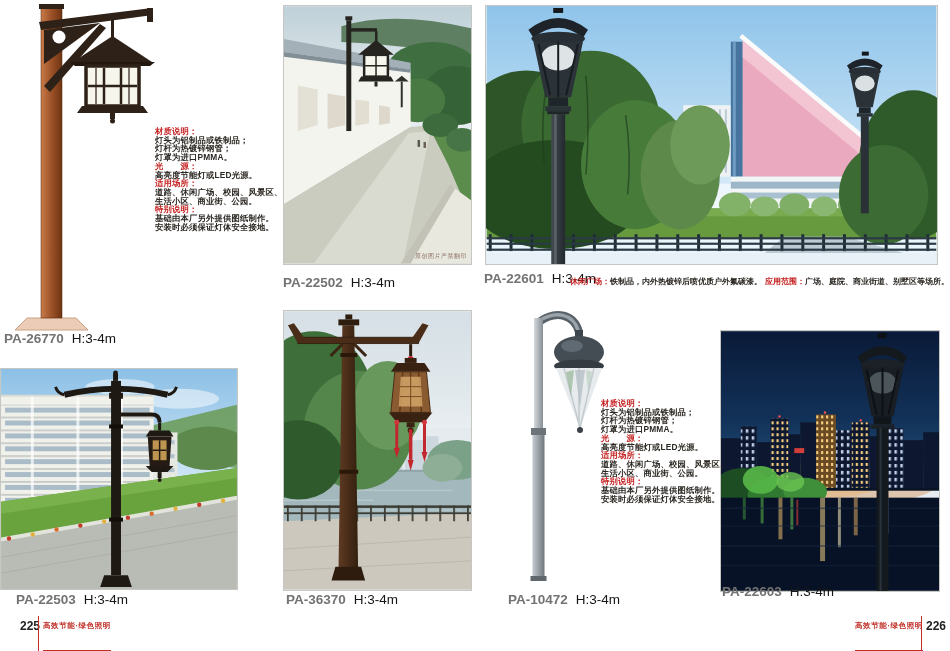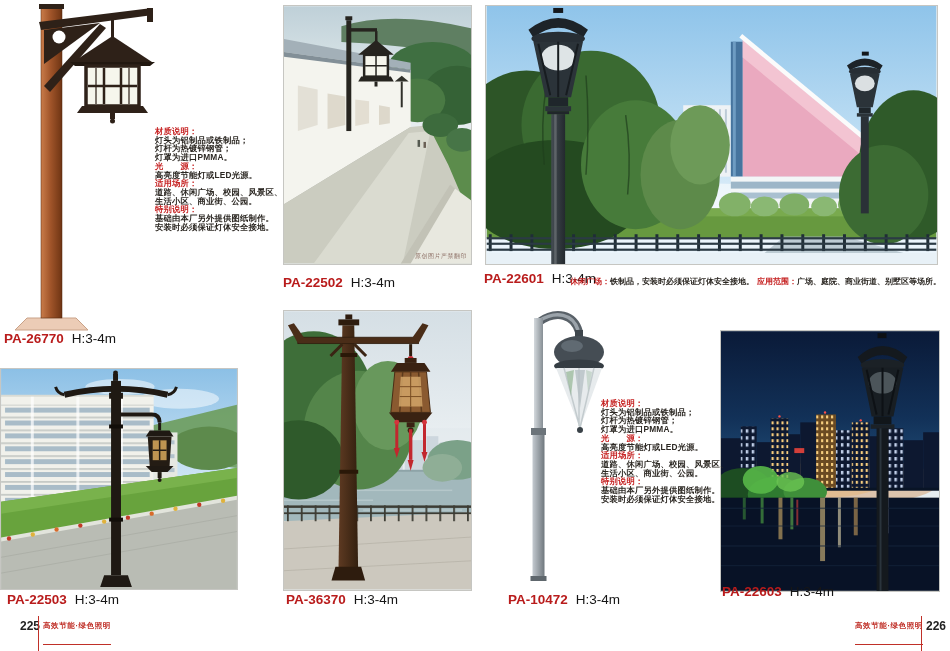--- a/index.html
+++ b/index.html
@@ -3,32 +3,32 @@
 <meta charset="utf-8">
 <style>
   *{margin:0;padding:0;box-sizing:border-box}
   html,body{width:950px;height:651px}
   body{background:#fff;font-family:"Liberation Sans","DejaVu Sans",sans-serif;position:relative;overflow:hidden}
   .stage{position:absolute;left:0;top:0;width:950px;height:488px;background:#fff}
   .photo{position:absolute;border:1px solid #c6c6c2;overflow:hidden;background:#e6ecef}
   .photo svg,.art svg{display:block;width:100%;height:100%}
   .art{position:absolute;overflow:hidden}
   .plabel{position:absolute;white-space:nowrap;font-size:13.5px;line-height:14px}
-  .plabel .code{color:#b91c1c;font-weight:bold}
+  .plabel .code{color:#737373;font-weight:bold}
   .plabel .ht{color:#161616;margin-left:8px}
   .spec{position:absolute;font-size:8.3px;line-height:8.7px;font-weight:bold;white-space:nowrap;letter-spacing:.2px}
   .spec .sh{color:#c62222}
   .spec .sb{color:#2b2722}
   .techline{position:absolute;font-size:8px;font-weight:bold;white-space:nowrap}
   .techline .tl{color:#c62222}
   .techline .tv{color:#2b2722;margin-right:3px}
   .watermark{position:absolute;right:4px;bottom:3px;font-size:6px;color:#7d5a50;opacity:.85;letter-spacing:.5px}
   .pnum{position:absolute;font-size:12px;font-weight:600;color:#222}
   .vline{position:absolute;width:1.8px;background:#c03028}
-  .slogan{position:absolute;font-size:7.5px;font-weight:bold;color:#c03028;letter-spacing:.6px;padding-bottom:13px;border-bottom:1px solid #c03028;white-space:nowrap}
+  .slogan{position:absolute;font-size:7.5px;font-weight:bold;color:#c03028;letter-spacing:.6px;padding-bottom:19px;border-bottom:1px solid #c03028;white-space:nowrap}
 </style>
 </head>
 <body>
 
 <div class="stage">
 
   <div class="art" style="left:0;top:0;width:280px;height:332px">
     <svg viewBox="0 0 280 332">
       <defs>
         <linearGradient id="g1wood" x1="0" y1="0" x2="1" y2="0">
@@ -472,23 +472,23 @@
   <div class="plabel" style="left:4px;top:332px">
     <span class="code">PA-26770</span><span class="ht">H:3-4m</span>
   </div>
   <div class="plabel" style="left:283px;top:276px">
     <span class="code">PA-22502</span><span class="ht">H:3-4m</span>
   </div>
   <div class="plabel" style="left:484px;top:272px">
     <span class="code">PA-22601</span><span class="ht">H:3-4m</span>
   </div>
   <div class="techline" style="left:570px;top:276px">
-    <span class="tl">休闲广场：</span><span class="tv">铁制品，安装时必须保证灯体安全接地。</span><span class="tl">应用范围：</span><span class="tv">广场、庭院、商业街道、别墅区等场所。</span>
-  </div>
-  <div class="plabel" style="left:7px;top:593px">
+    <span class="tl">休闲广场：</span><span class="tv">铁制品，内外热镀锌后喷优质户外氟碳漆。</span><span class="tl">应用范围：</span><span class="tv">广场、庭院、商业街道、别墅区等场所。</span>
+  </div>
+  <div class="plabel" style="left:16px;top:593px">
     <span class="code">PA-22503</span><span class="ht">H:3-4m</span>
   </div>
   <div class="plabel" style="left:286px;top:593px">
     <span class="code">PA-36370</span><span class="ht">H:3-4m</span>
   </div>
   <div class="plabel" style="left:508px;top:593px">
     <span class="code">PA-10472</span><span class="ht">H:3-4m</span>
   </div>
   <div class="plabel" style="left:722px;top:585px">
     <span class="code">PA-22603</span><span class="ht">H:3-4m</span>

